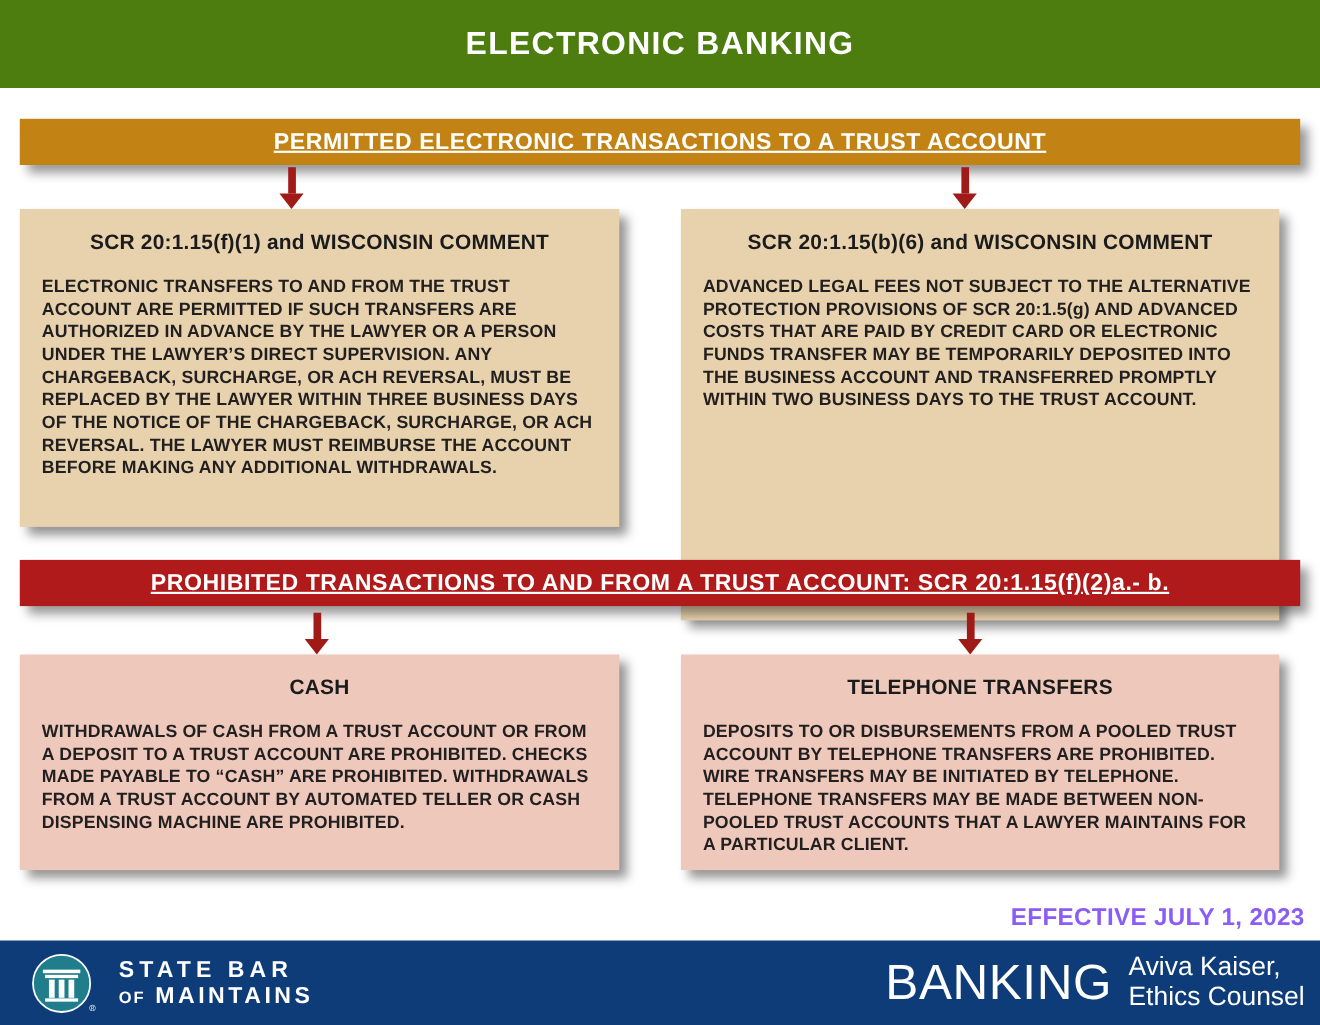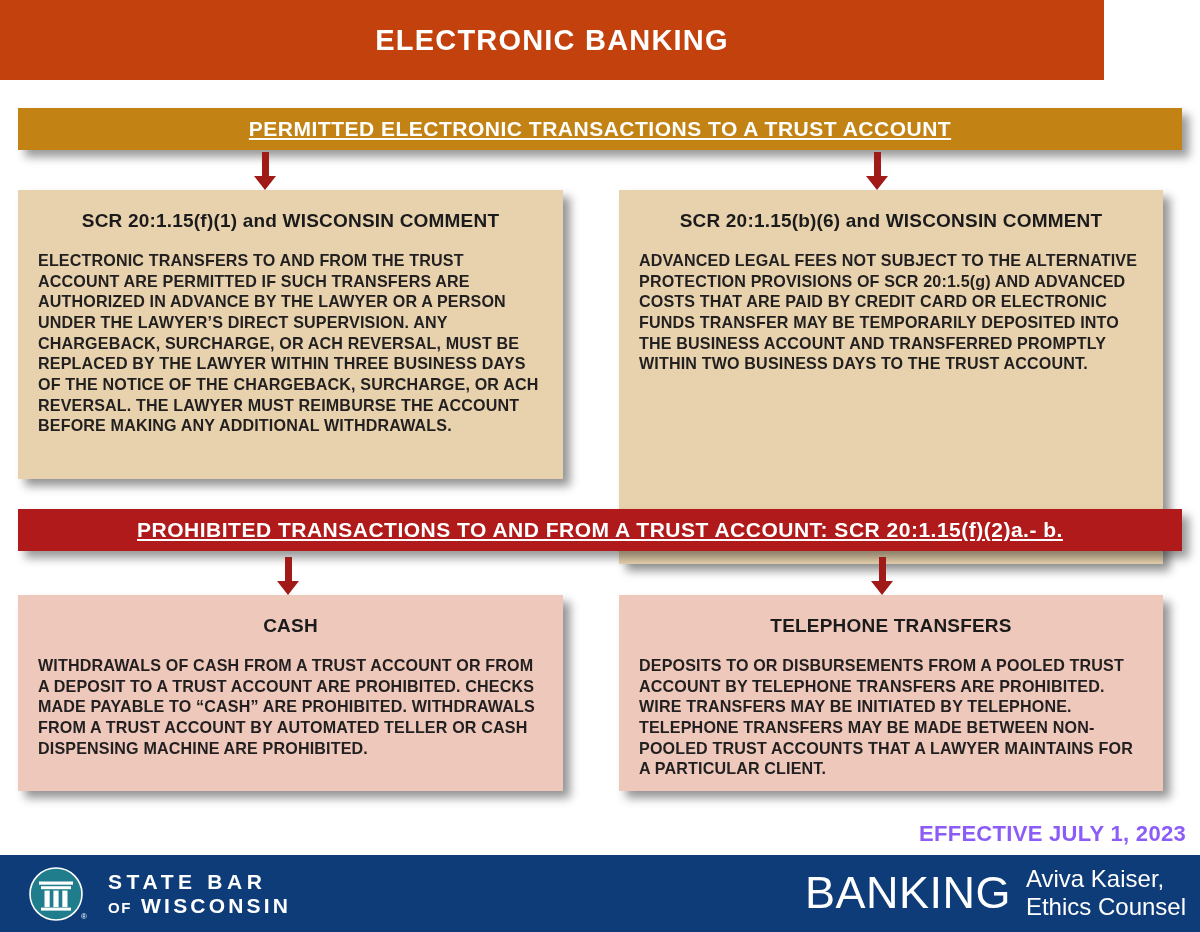--- a/index.html
+++ b/index.html
@@ -16,23 +16,23 @@
     height: 932px;
     background: #ffffff;
     overflow: hidden;
   }
 
   
   .title-bar {
     position: absolute;
     left: 0;
     top: 0;
-    width: 1104px;
+    width: 1200px;
     height: 80px;
-    background: #c2410c;
+    background: #4d7c0f;
     display: flex;
     align-items: center;
     justify-content: center;
   }
   .title-bar .title-text {
     color: #ffffff;
     font-size: 29px;
     font-weight: bold;
     letter-spacing: 1.2px;
     text-transform: uppercase;
@@ -270,21 +270,21 @@
           <rect x="16.5" y="24.6" width="5.2" height="16.5" fill="#ffffff"></rect>
           <rect x="25.4" y="24.6" width="5.2" height="16.5" fill="#ffffff"></rect>
           <rect x="34.3" y="24.6" width="5.2" height="16.5" fill="#ffffff"></rect>
 
           <rect x="13" y="41.6" width="30" height="3.0" fill="#ffffff"></rect>
         </svg>
         <span class="logo-reg">®</span>
       </div>
       <div class="logo-wordmark">
         <div class="logo-line1">STATE BAR</div>
-        <div class="logo-line2"><span class="of-small">OF</span> <span>WISCONSIN</span></div>
+        <div class="logo-line2"><span class="of-small">OF</span> <span>MAINTAINS</span></div>
       </div>
     </div>
 
     <div class="footer-ethics">
       <span class="ethics-word">BANKING</span>
       <span class="ethics-byline">
         <span>Aviva Kaiser,</span><br>
         <span>Ethics Counsel</span>
       </span>
     </div>

